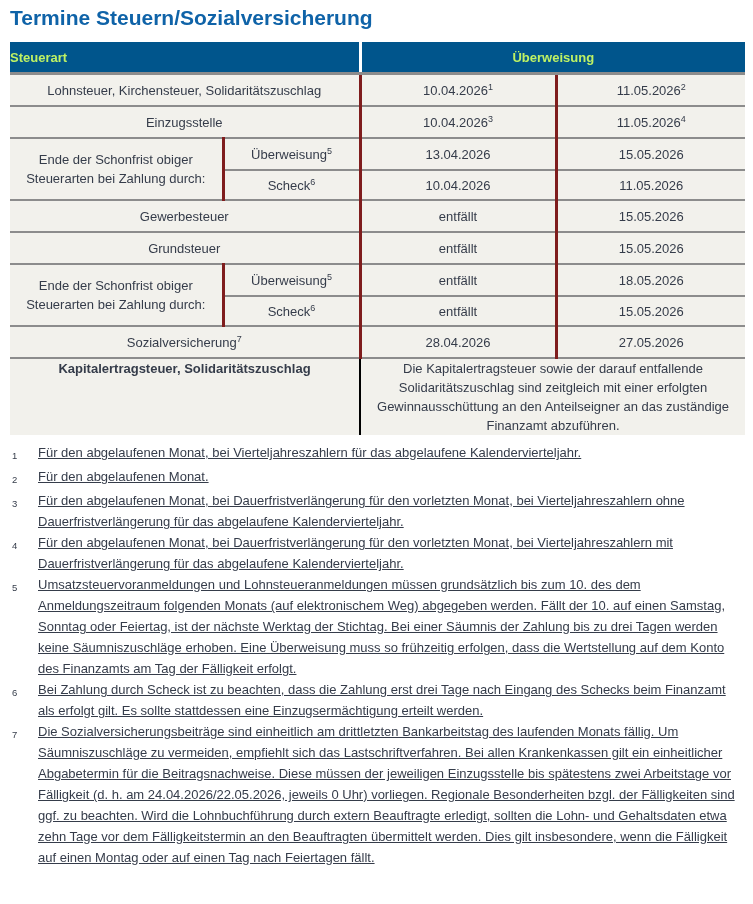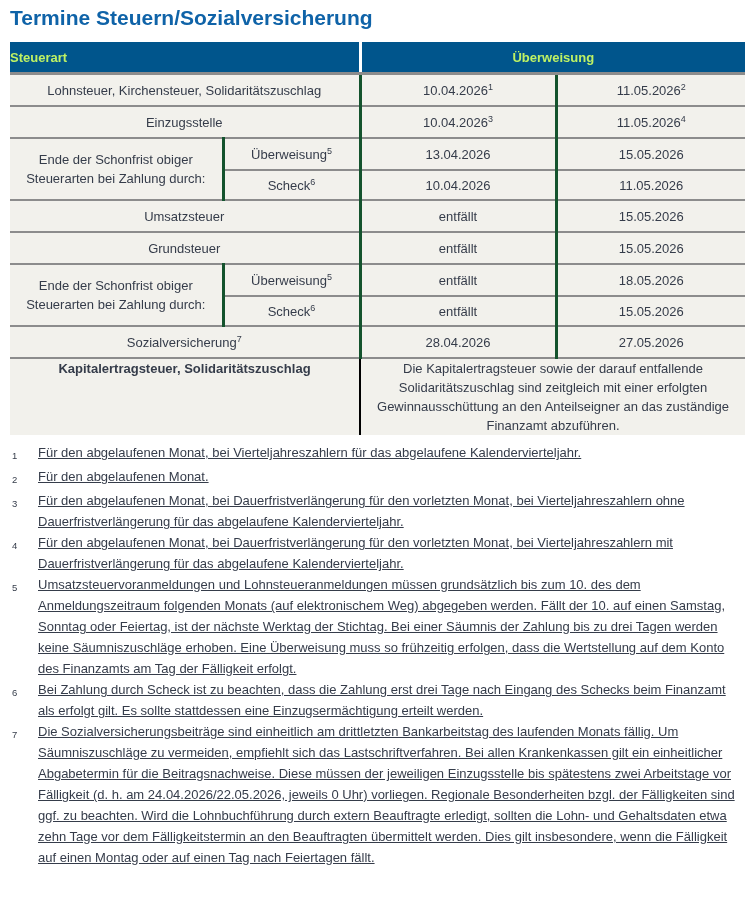--- a/index.html
+++ b/index.html
@@ -13,21 +13,21 @@
   .title { font-size:21px; font-weight:bold; color:#0F63A8; }
   table.deadlines { border-collapse:collapse; table-layout:fixed; width:735px; font-size:13px; }
   table.deadlines th {
     background:#00558C; color:#bef264; font-weight:bold; font-size:13px;
     height:30px; border-bottom:3px solid #8C8C8C; padding:0;
   }
   th.th-steuerart { text-align:left; padding-left:9px; }
   th.th-faelligkeit { text-align:center; border-left:3px solid #ffffff; }
   table.deadlines td { background:#F2F1EC; height:30px; padding:0;text-align:center; }
   td.label { text-align:left; padding:4px 8px 4px 9px; vertical-align:middle; line-height:19px; }
-  td.center { text-align:center; border-left:3px solid #14532d; vertical-align:middle; }
+  td.center { text-align:center; border-left:3px solid #7f1d1d; vertical-align:middle; }
   tr.gsep > td { border-top:2px solid #8C8C8C; }
   tr.subrow > td { border-top:2px solid #8C8C8C; height:28px; }
   td.msg-label { vertical-align:top; padding-top:8px;font-weight:bold; }
   td.message {
     border-left:2px solid #000000; text-align:center; vertical-align:top;
     padding:7px 14px 6px 14px; line-height:19px; height:auto;
   }
   sup.ref { font-size:9px; line-height:0; }
   .fnotes { padding-top:7px; font-size:13px; line-height:21px; }
   .fn { display:flex; }
@@ -76,21 +76,21 @@
         <td class="center">13.04.2026</td>
         <td class="center">15.05.2026</td>
       </tr>
       <tr class="subrow">
         <td class="center"><span>Scheck</span><sup class="ref">6</sup></td>
         <td class="center">10.04.2026</td>
         <td class="center">11.05.2026</td>
       </tr>
 
       <tr class="gsep">
-        <td class="label" colspan="2">Umsatzsteuer</td>
+        <td class="label" colspan="2">Gewerbesteuer</td>
         <td class="center">entfällt</td>
         <td class="center">15.05.2026</td>
       </tr>
 
       <tr class="gsep">
         <td class="label" colspan="2">Grundsteuer</td>
         <td class="center">entfällt</td>
         <td class="center">15.05.2026</td>
       </tr>
 

